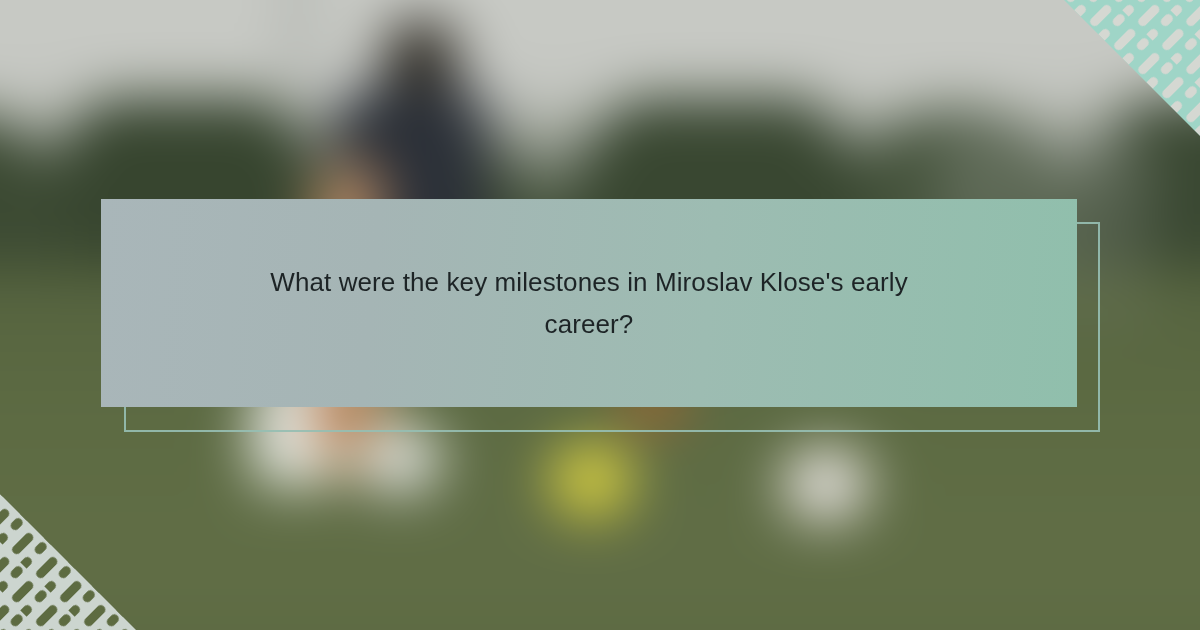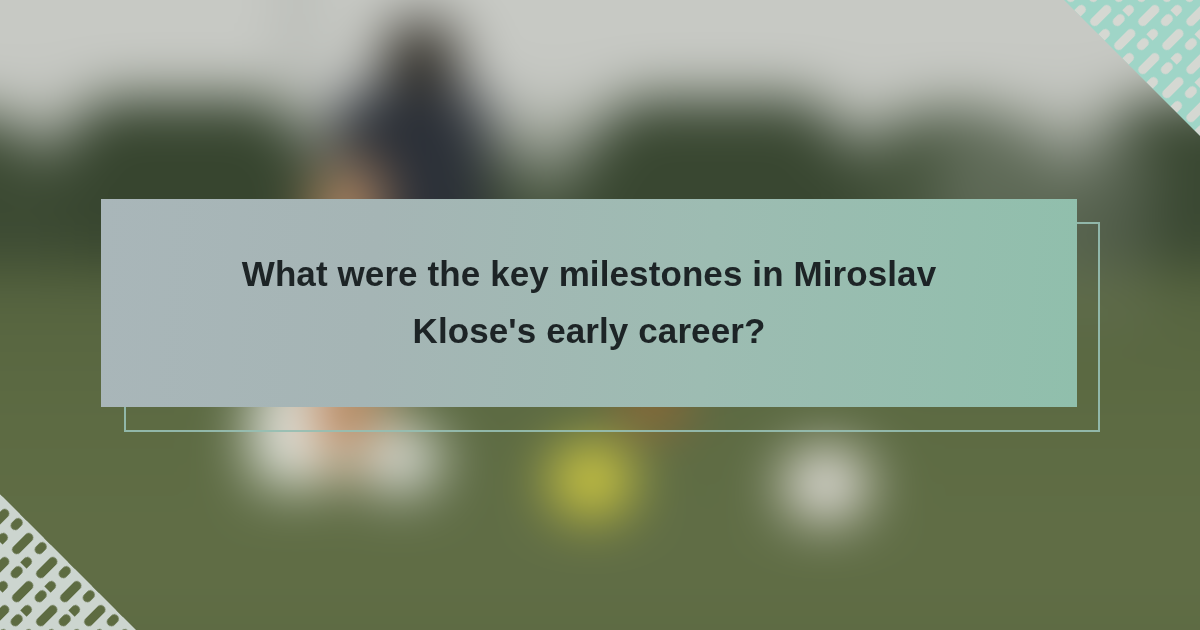--- a/index.html
+++ b/index.html
@@ -147,22 +147,22 @@
     background: linear-gradient(95deg, #a9b6b9 0%, #a5b5b5 28%, #9dbcb2 62%, #90bfac 100%);
     display: flex;
     align-items: center;
     justify-content: center;
     box-sizing: border-box;
     padding: 0 54px;
   }
   .card-title {
     margin: 0;
     font-family: "Liberation Sans", sans-serif;
-    font-size: 35px;
-    font-weight: 700;
+    font-size: 26px;
+    font-weight: 400;
     line-height: 1.62;
     color: #1d2426;
     text-align: center;
     letter-spacing: 0.1px;
     max-width: 730px;
   }
 </style>
 </head>
 <body>
 

